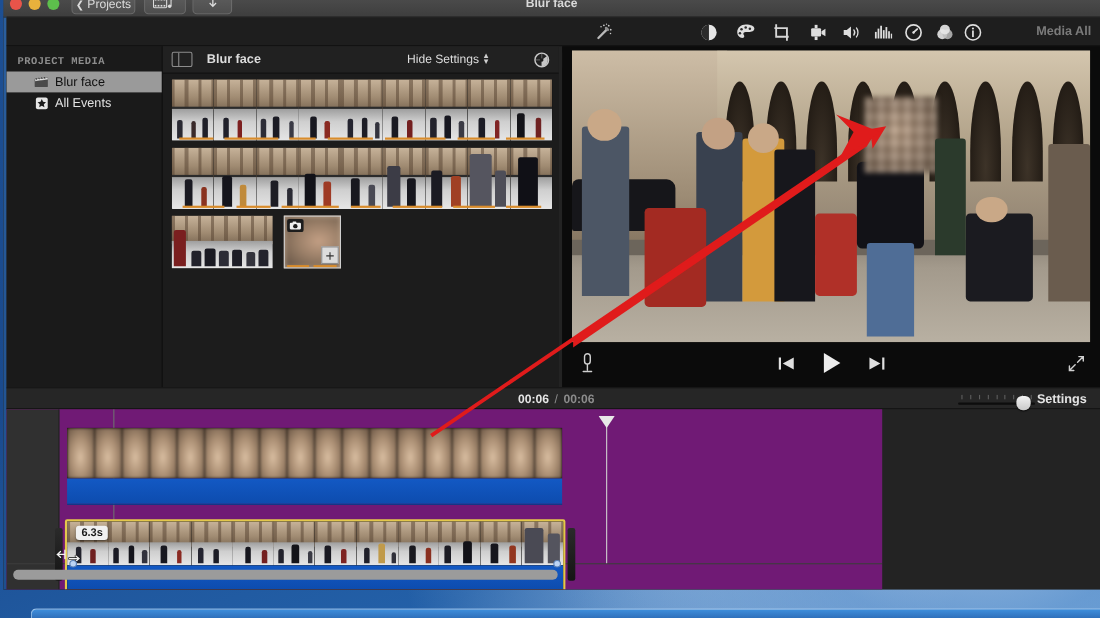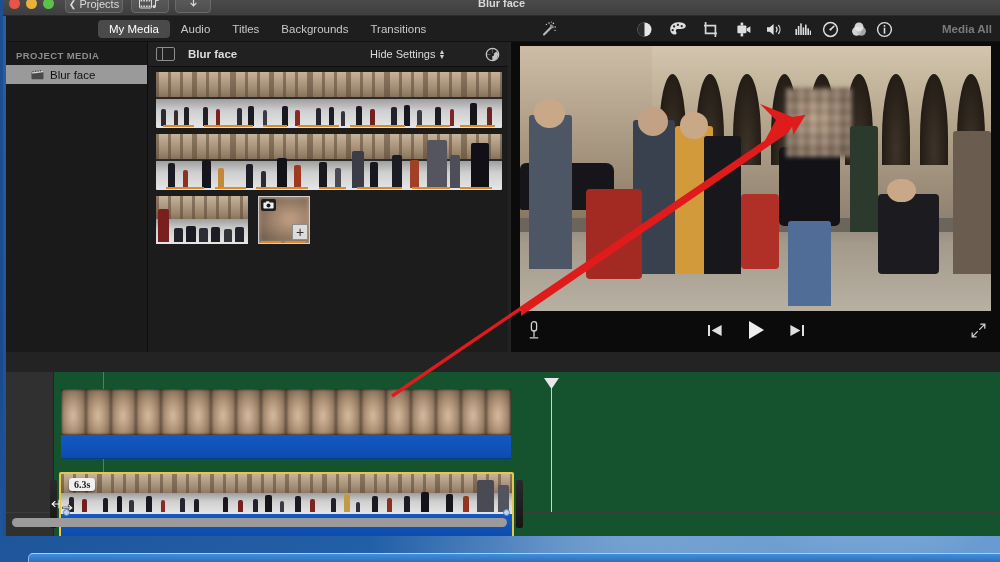--- a/index.html
+++ b/index.html
@@ -84,21 +84,21 @@
           display: flex; align-items: center; justify-content: center; }
   #reset-all { position: absolute; right: 11px; top: 0; height: 26px;
     line-height: 26px; font-size: 11.5px; color: #7b7b7b; font-weight: bold; }
 
   
   #sidebar {
     position: absolute; left: 3px; top: 42px; width: 142px; height: 310px;
     background: #1a1a1a; border-right: 1px solid #0d0d0d;
   }
   .sec-label { color: #8d8d8d; font-size: 9.5px; font-weight: bold;
-    letter-spacing: 0.4px; padding: 8px 0 4px 10px; }
+    letter-spacing: 0.4px; padding: 8px 0 4px 10px; font-family: Liberation Mono, monospace; }
   .side-item { display: flex; align-items: center; gap: 6px;
     height: 19px; padding-left: 12px; color: #e2e2e2; font-size: 11.5px; }
   .side-item.sel { background: #9a9a9a; color: #111; }
   .side-ico { width: 13px; height: 13px; display: flex;
     align-items: center; justify-content: center; flex: 0 0 13px; }
   .disc { width: 7px; color: #c9c9c9; font-size: 7px; }
 
   
   #browser {
     position: absolute; left: 145px; top: 42px; width: 360px; height: 310px;
@@ -194,22 +194,22 @@
     display:flex; justify-content:space-between; }
   #zs-ticks i { width:1px; height:4px; background:#5e5e5e; }
   #zs-knob { position:absolute; left:56px; top:4px; width:13px; height:13px;
     background: linear-gradient(180deg,#f2f2f2,#c9c9c9);
     border-radius: 5px 5px 6px 6px; box-shadow: 0 1px 1px rgba(0,0,0,.6); }
   #settings-btn { position: absolute; right: 12px; top: 0; height: 20px;
     line-height: 20px; font-size: 11.5px; font-weight: bold; color: #e4e4e4; }
 
   
   #timeline {
-    position: absolute; left: 3px; top: 372px; width: 994px; height: 164px;
-    background: #14532d; overflow: hidden; font-family: Liberation Serif, serif;
+    position: absolute; left: 3px; top: 372px; width: 796px; height: 164px;
+    background: #701a75; overflow: hidden;
   }
   #tl-left-gutter { position:absolute; left:0; top:0; width:48px; height:164px;
     background:#303030; border-right:1px solid #232323; }
   #tl-bottom-rule { position:absolute; left:0; right:0; top:140px; height:1px;
     background:#3c3c3c; }
   #tl-edge-line1 { position:absolute; left:97px; top:0; width:1px; height:140px;
     background:#6f6f6f; }
   #tl-edge-line2 { position:absolute; left:545px; top:14px; width:1px; height:126px;
     background:#cfcfcf; }
   #playhead-head { position:absolute; left:538px; top:6px; width:15px; height:11px;
@@ -294,27 +294,20 @@
         <svg width="11" height="12" viewBox="0 0 11 12">
           <path d="M5.5 1v7.2M2.6 5.8l2.9 3 2.9-3" fill="none" stroke="#dcdcdc" stroke-width="1.2"></path>
         </svg>
       </span>
     </div>
 
     <div id="win-title">Blur face</div>
   </div>
 
   <div id="toprow">
-    <div id="tabs">
-      <div class="tab active">My Media</div>
-      <div class="tab">Audio</div>
-      <div class="tab">Titles</div>
-      <div class="tab">Backgrounds</div>
-      <div class="tab">Transitions</div>
-    </div>
 
     <div id="inspector-tools">
 
       <div class="tool" style="left:18px;">
         <svg width="17" height="17" viewBox="0 0 17 17">
           <path d="M4 13.5L12 5.5" stroke="#b9b9b9" stroke-width="2.1" stroke-linecap="round"></path>
           <path d="M11 4.5l1.6 1.6" stroke="#8e8e8e" stroke-width="2.4" stroke-linecap="round"></path>
           <g fill="#c9c9c9">
             <circle cx="9" cy="2" r="0.8"></circle>
               <circle cx="13.4" cy="2.4" r="0.8"></circle>
@@ -422,20 +415,30 @@
               <path d="M4.6 1.6l.7 1.4-.9.1-.7-1.4z"></path>
             <path d="M7.1 1.3l.7 1.4-.9.1-.7-1.4z"></path>
               <path d="M9.6 1l.7 1.4-.9.1-.7-1.4z"></path>
           </g>
         </svg>
       </span>
       <span>Blur face</span>
     </div>
 
 
+    <div class="side-item">
+      <span class="disc"></span>
+      <span class="side-ico">
+        <svg width="12" height="12" viewBox="0 0 12 12">
+          <rect x="0.6" y="0.6" width="10.8" height="10.8" rx="1.8" fill="#e6e6e6"></rect>
+          <path d="M6 2.1l1.15 2.5 2.7.3-2 1.85.56 2.65L6 8.05 3.59 9.41l.56-2.65-2-1.85 2.7-.3z" fill="#1b1b1b"></path>
+        </svg>
+      </span>
+      <span>All Events</span>
+    </div>
 
   </div>
 
   <div id="browser">
     <div id="browser-bar">
       <div id="bb-sidebar-toggle"></div>
       <div id="bb-title">Blur face</div>
       <div id="bb-filter">
         <span>Hide Settings</span>
         <span class="stepper">
@@ -763,20 +766,43 @@
       </div>
       <div id="expand">
         <svg width="17" height="17" viewBox="0 0 17 17">
           <path d="M9.6 7.4L14.6 2.4M10.8 2.2h4v4" fill="none" stroke="#cfcfcf" stroke-width="1.3" stroke-linecap="round"></path>
           <path d="M7.4 9.6L2.4 14.6M6.2 14.8h-4v-4" fill="none" stroke="#cfcfcf" stroke-width="1.3" stroke-linecap="round"></path>
         </svg>
       </div>
     </div>
   </div>
 
+  <div id="tcrow">
+    <div id="tc">
+      <span>00:06</span>
+      <span class="sep">/</span>
+      <span class="total">00:06</span>
+    </div>
+    <div id="zoomslider">
+      <div id="zs-ticks">
+        <i></i>
+          <i></i>
+          <i></i>
+          <i></i>
+          <i></i>
+          <i></i>
+          <i></i>
+          <i></i>
+          <i></i>
+      </div>
+      <div id="zs-track"></div>
+      <div id="zs-knob"></div>
+    </div>
+    <div id="settings-btn">Settings</div>
+  </div>
 
   <div id="timeline">
     <div id="tl-left-gutter"></div>
     <div id="tl-bottom-rule"></div>
     <div id="tl-edge-line1"></div>
     <div id="tl-edge-line2"></div>
     <div id="playhead-head"></div>
 
     <div class="tl-clip" id="clip-photo">
       <div class="cp-video">

